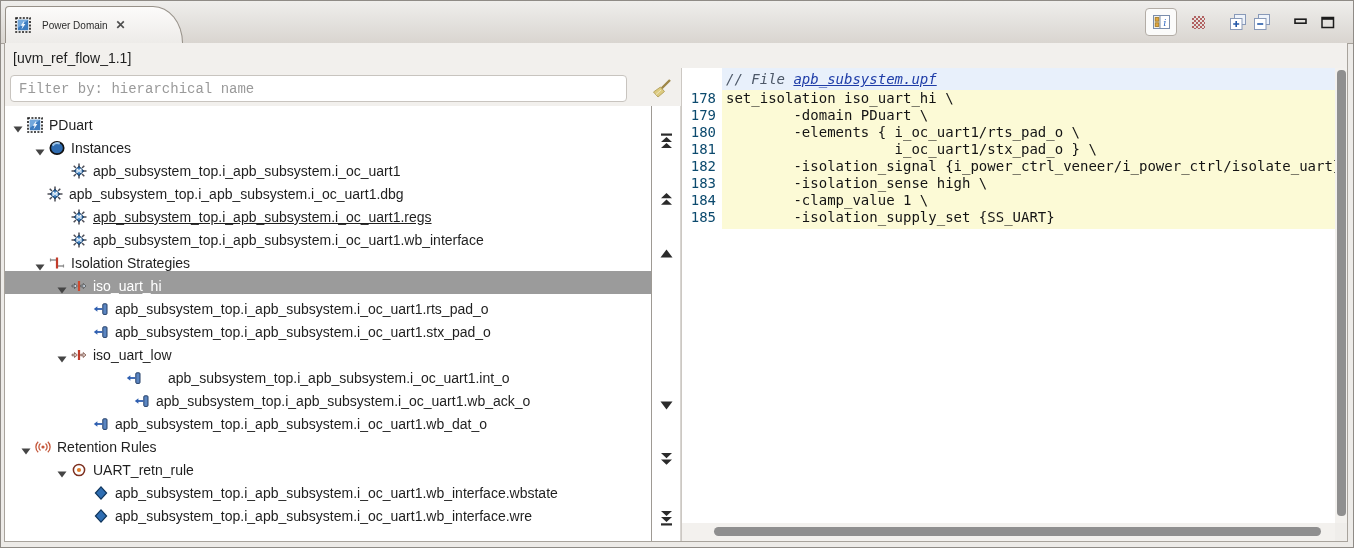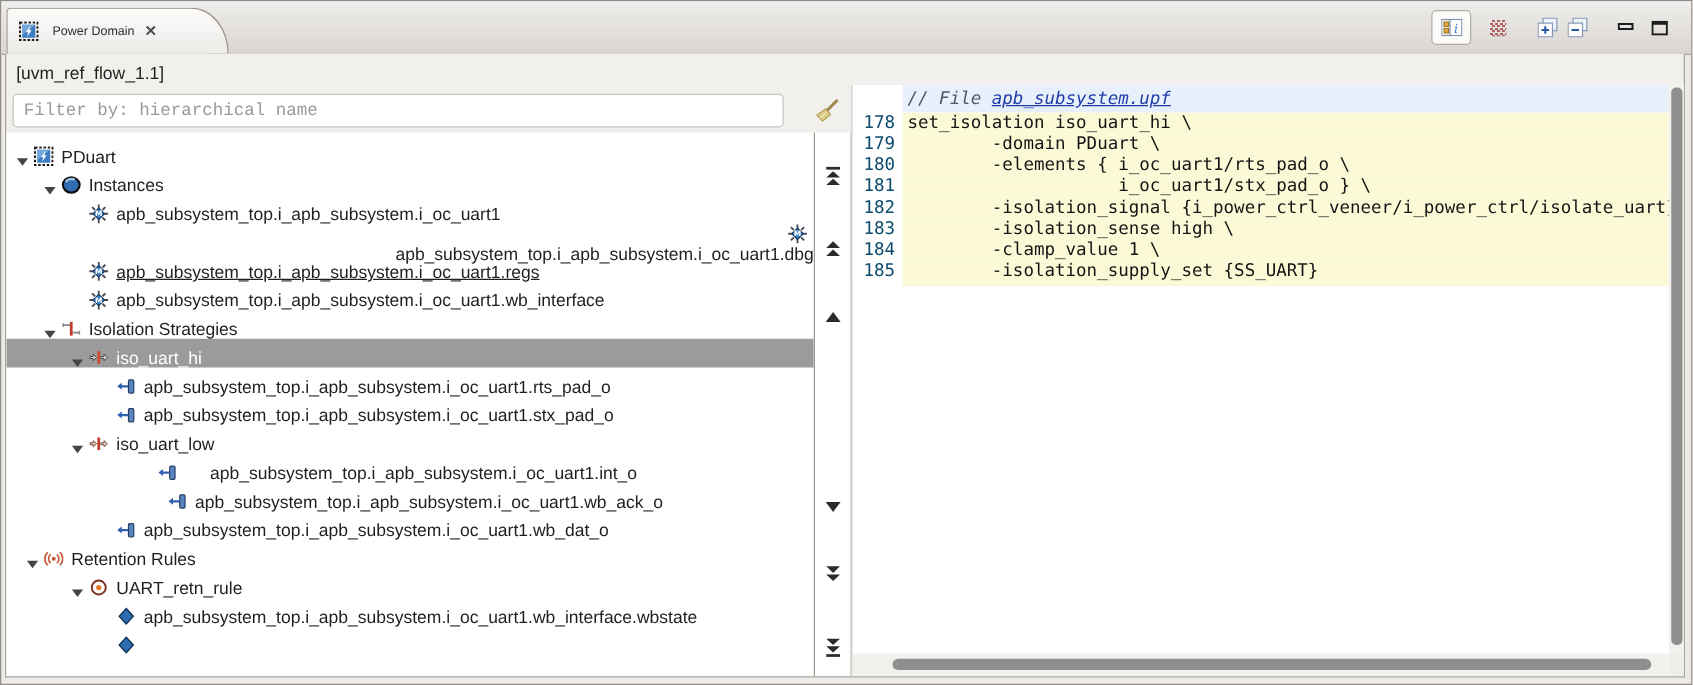--- a/index.html
+++ b/index.html
@@ -173,21 +173,21 @@
                 <line x1="11" y1="11" x2="13.3" y2="13.3"></line>
                 <line x1="13.3" y1="2.7" x2="11" y2="5"></line>
                 <line x1="5" y1="11" x2="2.7" y2="13.3"></line>
               </g>
               <rect x="4.8" y="4.8" width="6.4" height="6.4" transform="rotate(45 8 8)" fill="#3f85c8" stroke="#123a66"></rect>
               <text x="8" y="10.2" font-size="6" text-anchor="middle" fill="#fff" font-family="DejaVu Sans, sans-serif" font-weight="bold">M</text>
             </svg>
           </span>
           <span class="tree-label">apb_subsystem_top.i_apb_subsystem.i_oc_uart1</span>
         </div>
-        <div class="tree-row" style="padding-left: 24px; flex-direction: column;">
+        <div class="tree-row" style="padding-left: 24px;">
           <span class="expander"></span>
           <span class="tree-icon">
             <svg width="16" height="16">
               <g stroke="#4c4c55" stroke-width="1.5">
                 <line x1="8" y1="0.5" x2="8" y2="4"></line>
                 <line x1="8" y1="12" x2="8" y2="15.5"></line>
                 <line x1="0.5" y1="8" x2="4" y2="8"></line>
                 <line x1="12" y1="8" x2="15.5" y2="8"></line>
                 <line x1="2.7" y1="2.7" x2="5" y2="5"></line>
                 <line x1="11" y1="11" x2="13.3" y2="13.3"></line>
@@ -379,20 +379,21 @@
           </span>
           <span class="tree-label">apb_subsystem_top.i_apb_subsystem.i_oc_uart1.wb_interface.wbstate</span>
         </div>
         <div class="tree-row" style="padding-left: 70px;">
           <span class="expander"></span>
           <span class="tree-icon">
             <svg width="16" height="16">
               <path d="M8 1.8 L13.6 8 L8 14.2 L2.4 8 Z" fill="#2e6db2" stroke="#11365c" stroke-width="1.2"></path>
             </svg>
           </span>
+          <span class="tree-label">apb_subsystem_top.i_apb_subsystem.i_oc_uart1.wb_interface.wre</span>
         </div>
       </div>
 
     <div class="navcol">
       <div class="nav-btn" style="top:27px">
         <svg width="13" height="16">
             <rect x="1" y="0.5" width="11" height="2.2" fill="#2b2b2b"></rect>
             <path d="M6.5 4 L12 9 H1 Z M6.5 10 L12 15 H1 Z" fill="#2b2b2b"></path>
           </svg>
       </div>

